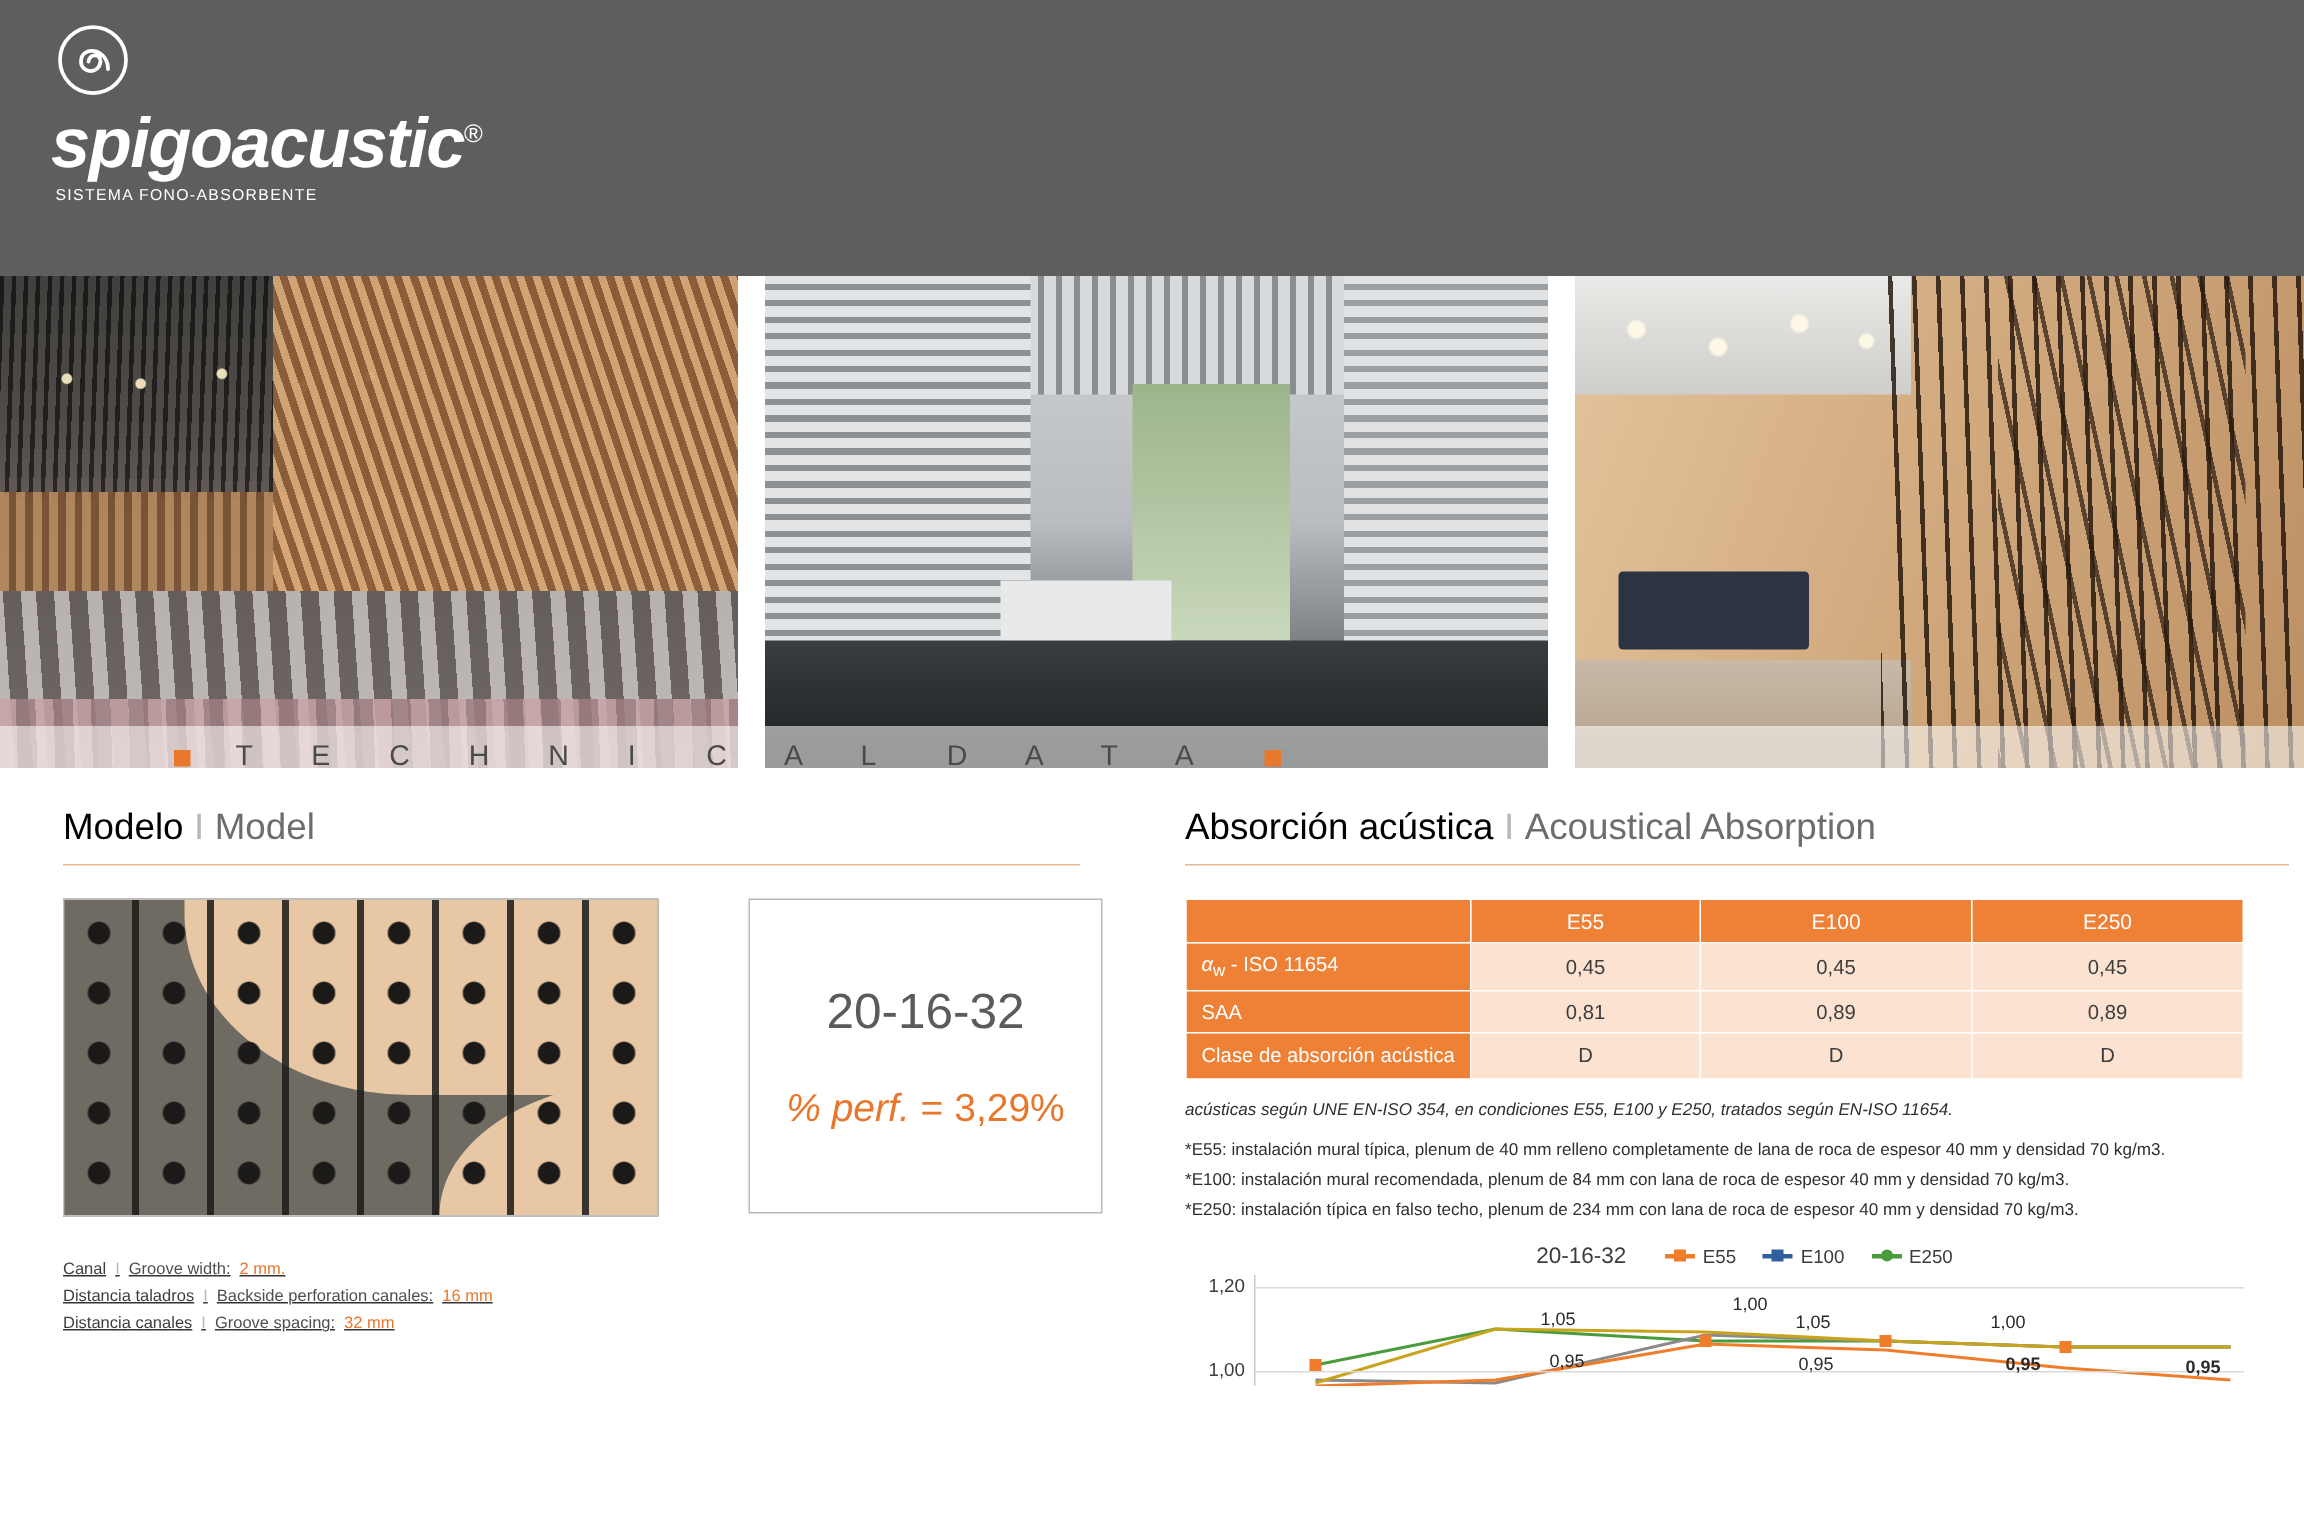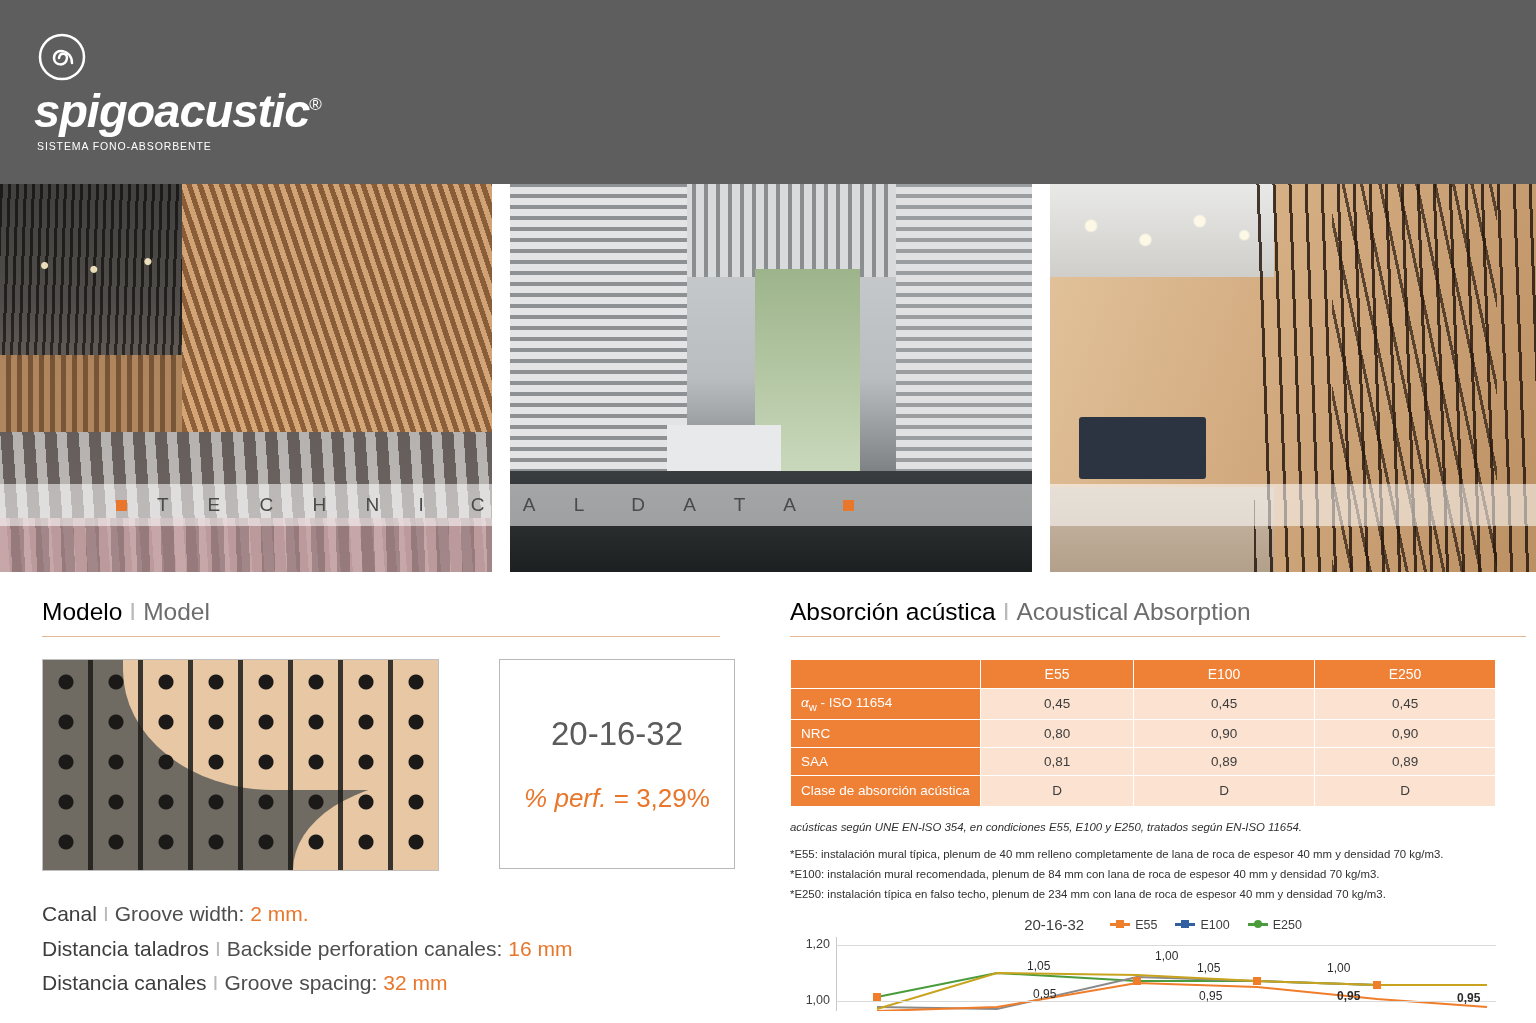--- a/index.html
+++ b/index.html
@@ -19,21 +19,21 @@
   
   .header {
     width: 100%;
     height: 184px;
     background: #5e5e5e;
     position: relative;
   }
   .logo-wrap {
     position: absolute;
     left: 34px;
-    top: 33px;
+    top: 16px;
     color: #ffffff;
   }
   .logo-mark {
     width: 48px;
     height: 48px;
     margin-left: 4px;
     margin-bottom: 2px;
   }
   .logo-text {
     font-size: 47px;
@@ -55,21 +55,21 @@
     font-size: 10.5px;
     letter-spacing: 0.9px;
     color: #ffffff;
     margin-top: 6px;
     margin-left: 3px;
   }
 
   
   .photos {
     width: 100%;
-    height: 388px;
+    height: 328px;
     display: flex;
     gap: 18px;
     position: relative;
     background: #ffffff;
   }
   .photo {
     position: relative;
     overflow: hidden;
     flex: 1 1 0;
   }
@@ -287,21 +287,21 @@
     font-size: 33px;
     color: #5b5b5b;
     margin-bottom: 30px;
   }
   .perf-val {
     font-size: 26px;
     color: #e8762b;
   }
   .perf-val .ital { font-style: italic; }
 
-  .specs { margin-top: 26px; font-size: 21px; line-height: 1.65; }
+  .specs { margin-top: 26px; font-size: 11px; line-height: 1.65; text-decoration: underline; }
   .specs .lbl-es { color: #3d3d3d; }
   .specs .pipe { color: #b9b9b9; padding: 0 6px; }
   .specs .lbl-en { color: #4e4e4e; }
   .specs .val { color: #e8762b; padding-left: 6px; }
 
   
   .abs-table {
     border-collapse: collapse;
     width: 706px;
     font-size: 13.5px;
@@ -506,26 +506,20 @@
         </tr>
       </thead>
       <tbody>
         <tr>
           <td class="rowhead"><i>α</i><sub>w</sub><span> - ISO 11654</span></td>
           <td class="val">0,45</td>
           <td class="val">0,45</td>
           <td class="val">0,45</td>
         </tr>
         <tr>
-          <td class="rowhead">NRC</td>
-          <td class="val">0,80</td>
-          <td class="val">0,90</td>
-          <td class="val">0,90</td>
-        </tr>
-        <tr>
           <td class="rowhead">SAA</td>
           <td class="val">0,81</td>
           <td class="val">0,89</td>
           <td class="val">0,89</td>
         </tr>
         <tr>
           <td class="rowhead tall">Clase de absorción acústica</td>
           <td class="val">D</td>
           <td class="val">D</td>
           <td class="val">D</td>

